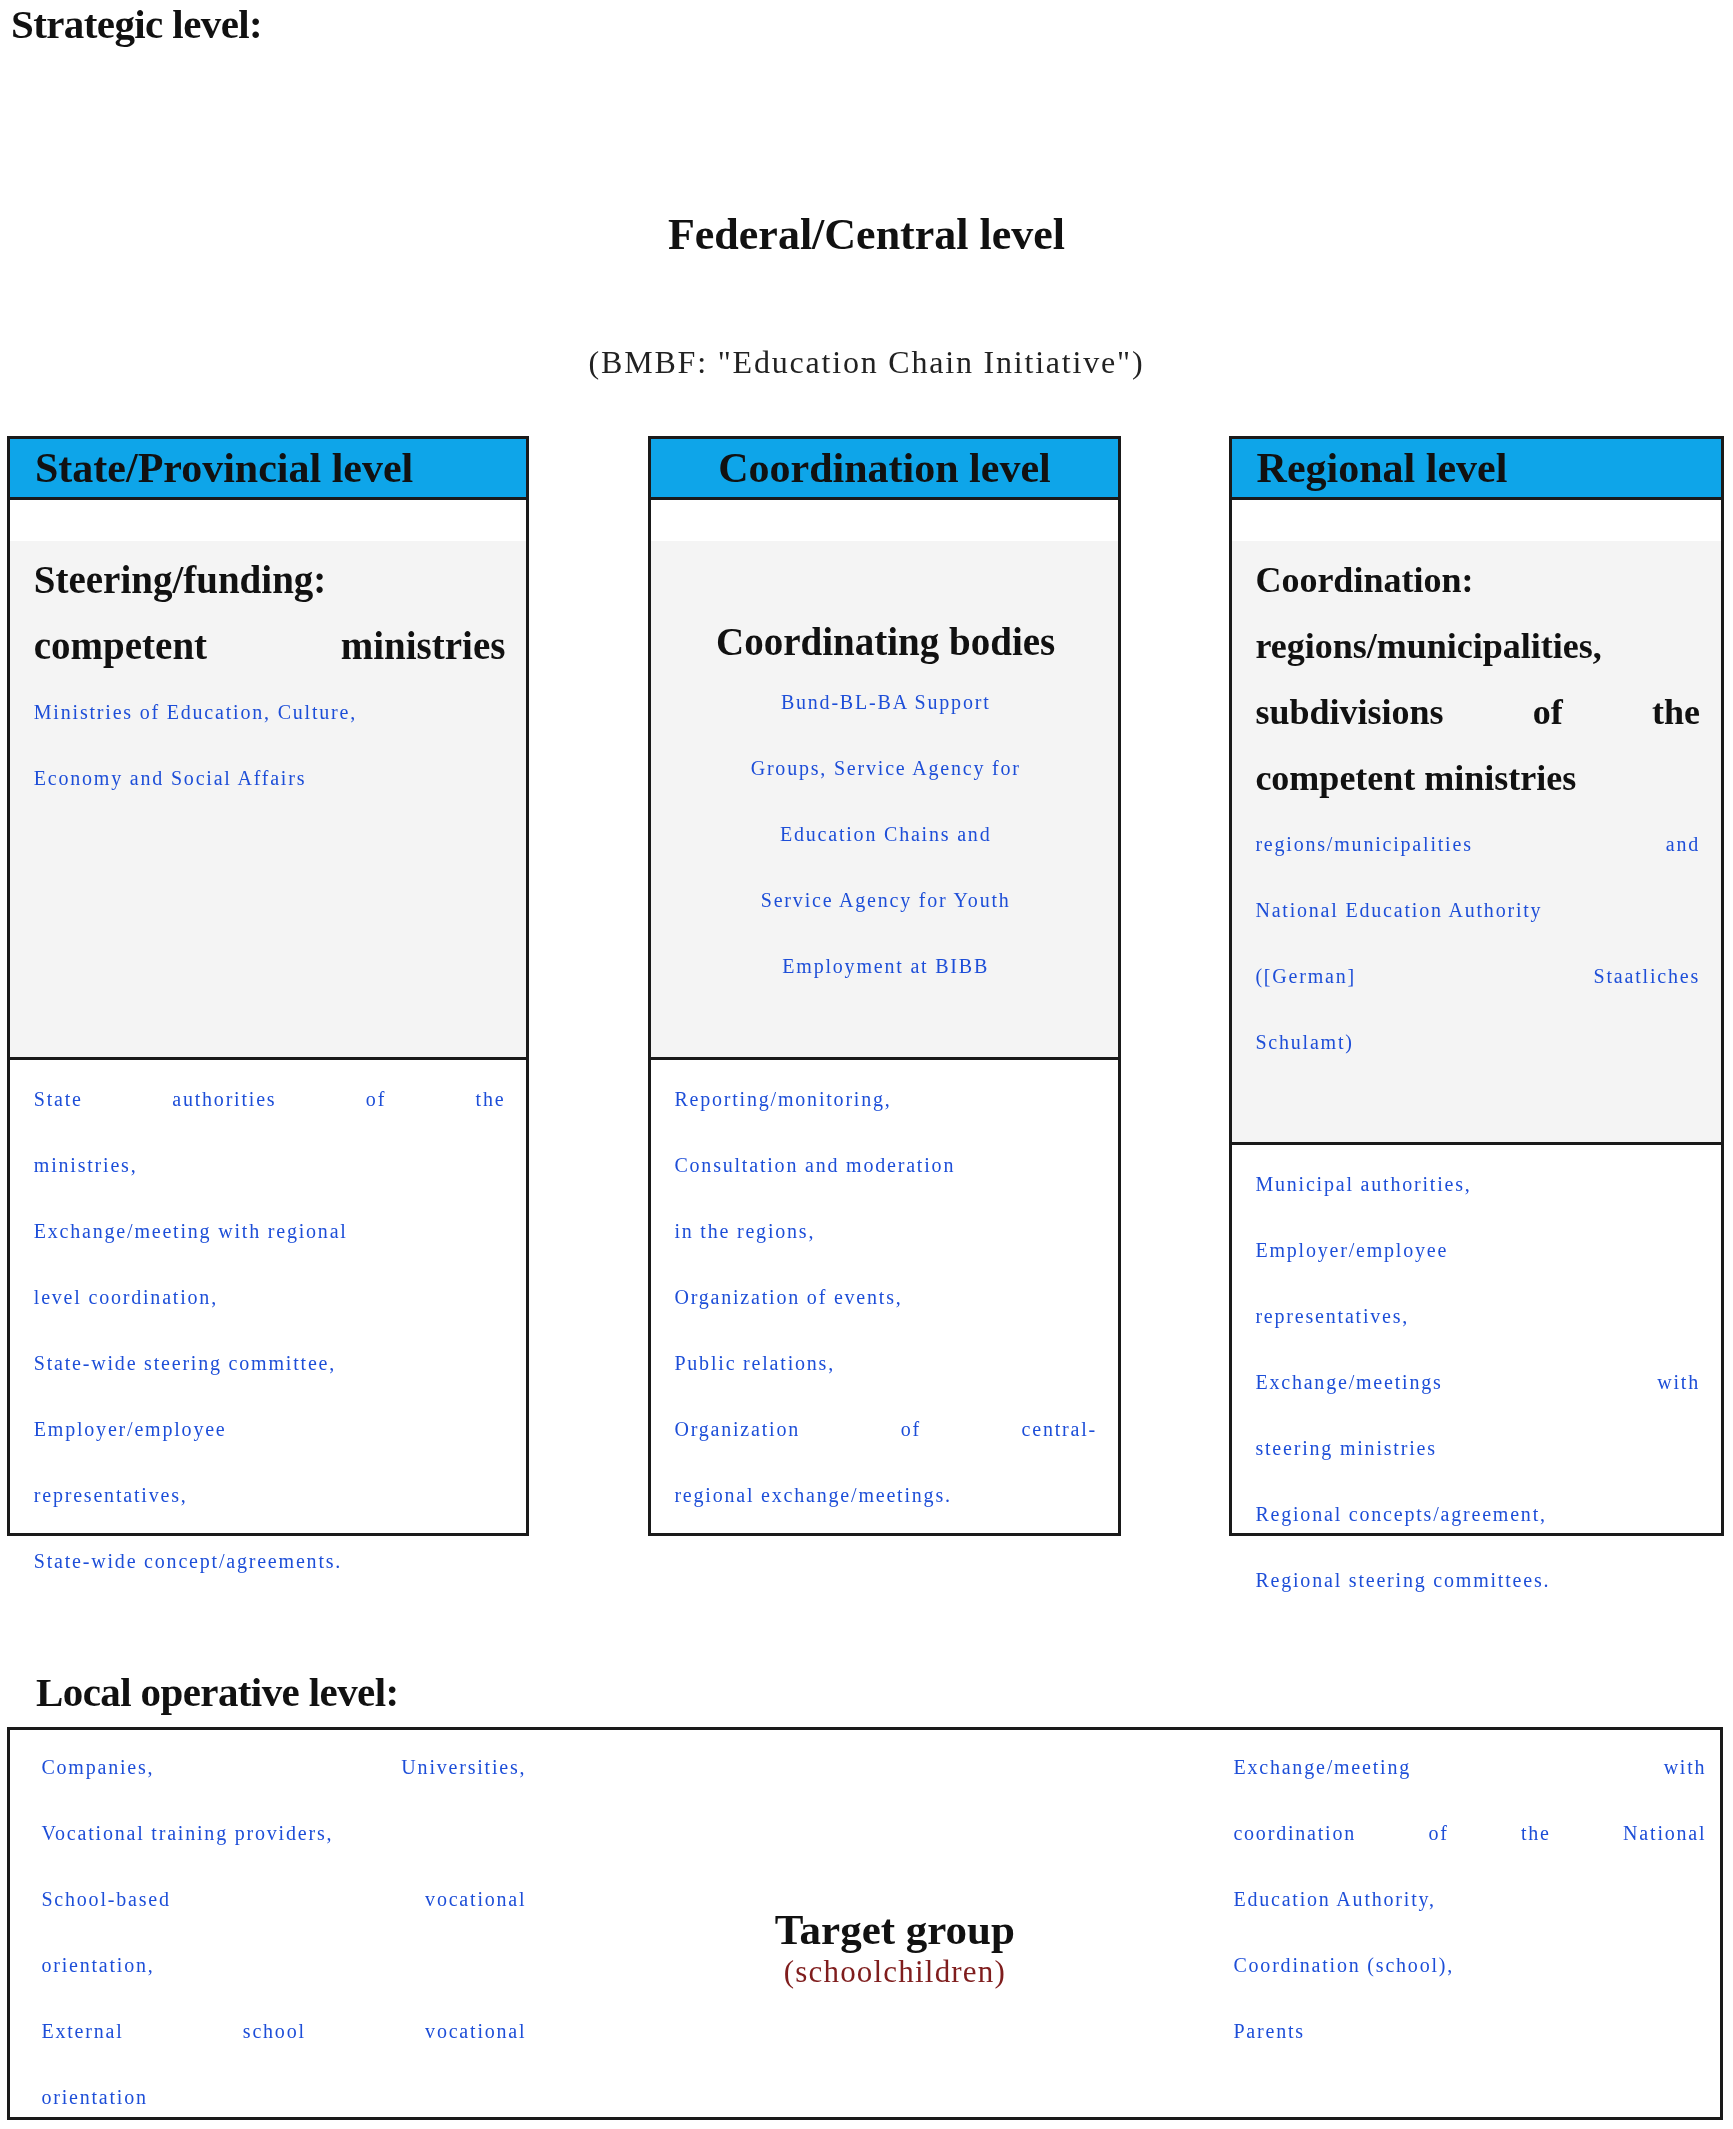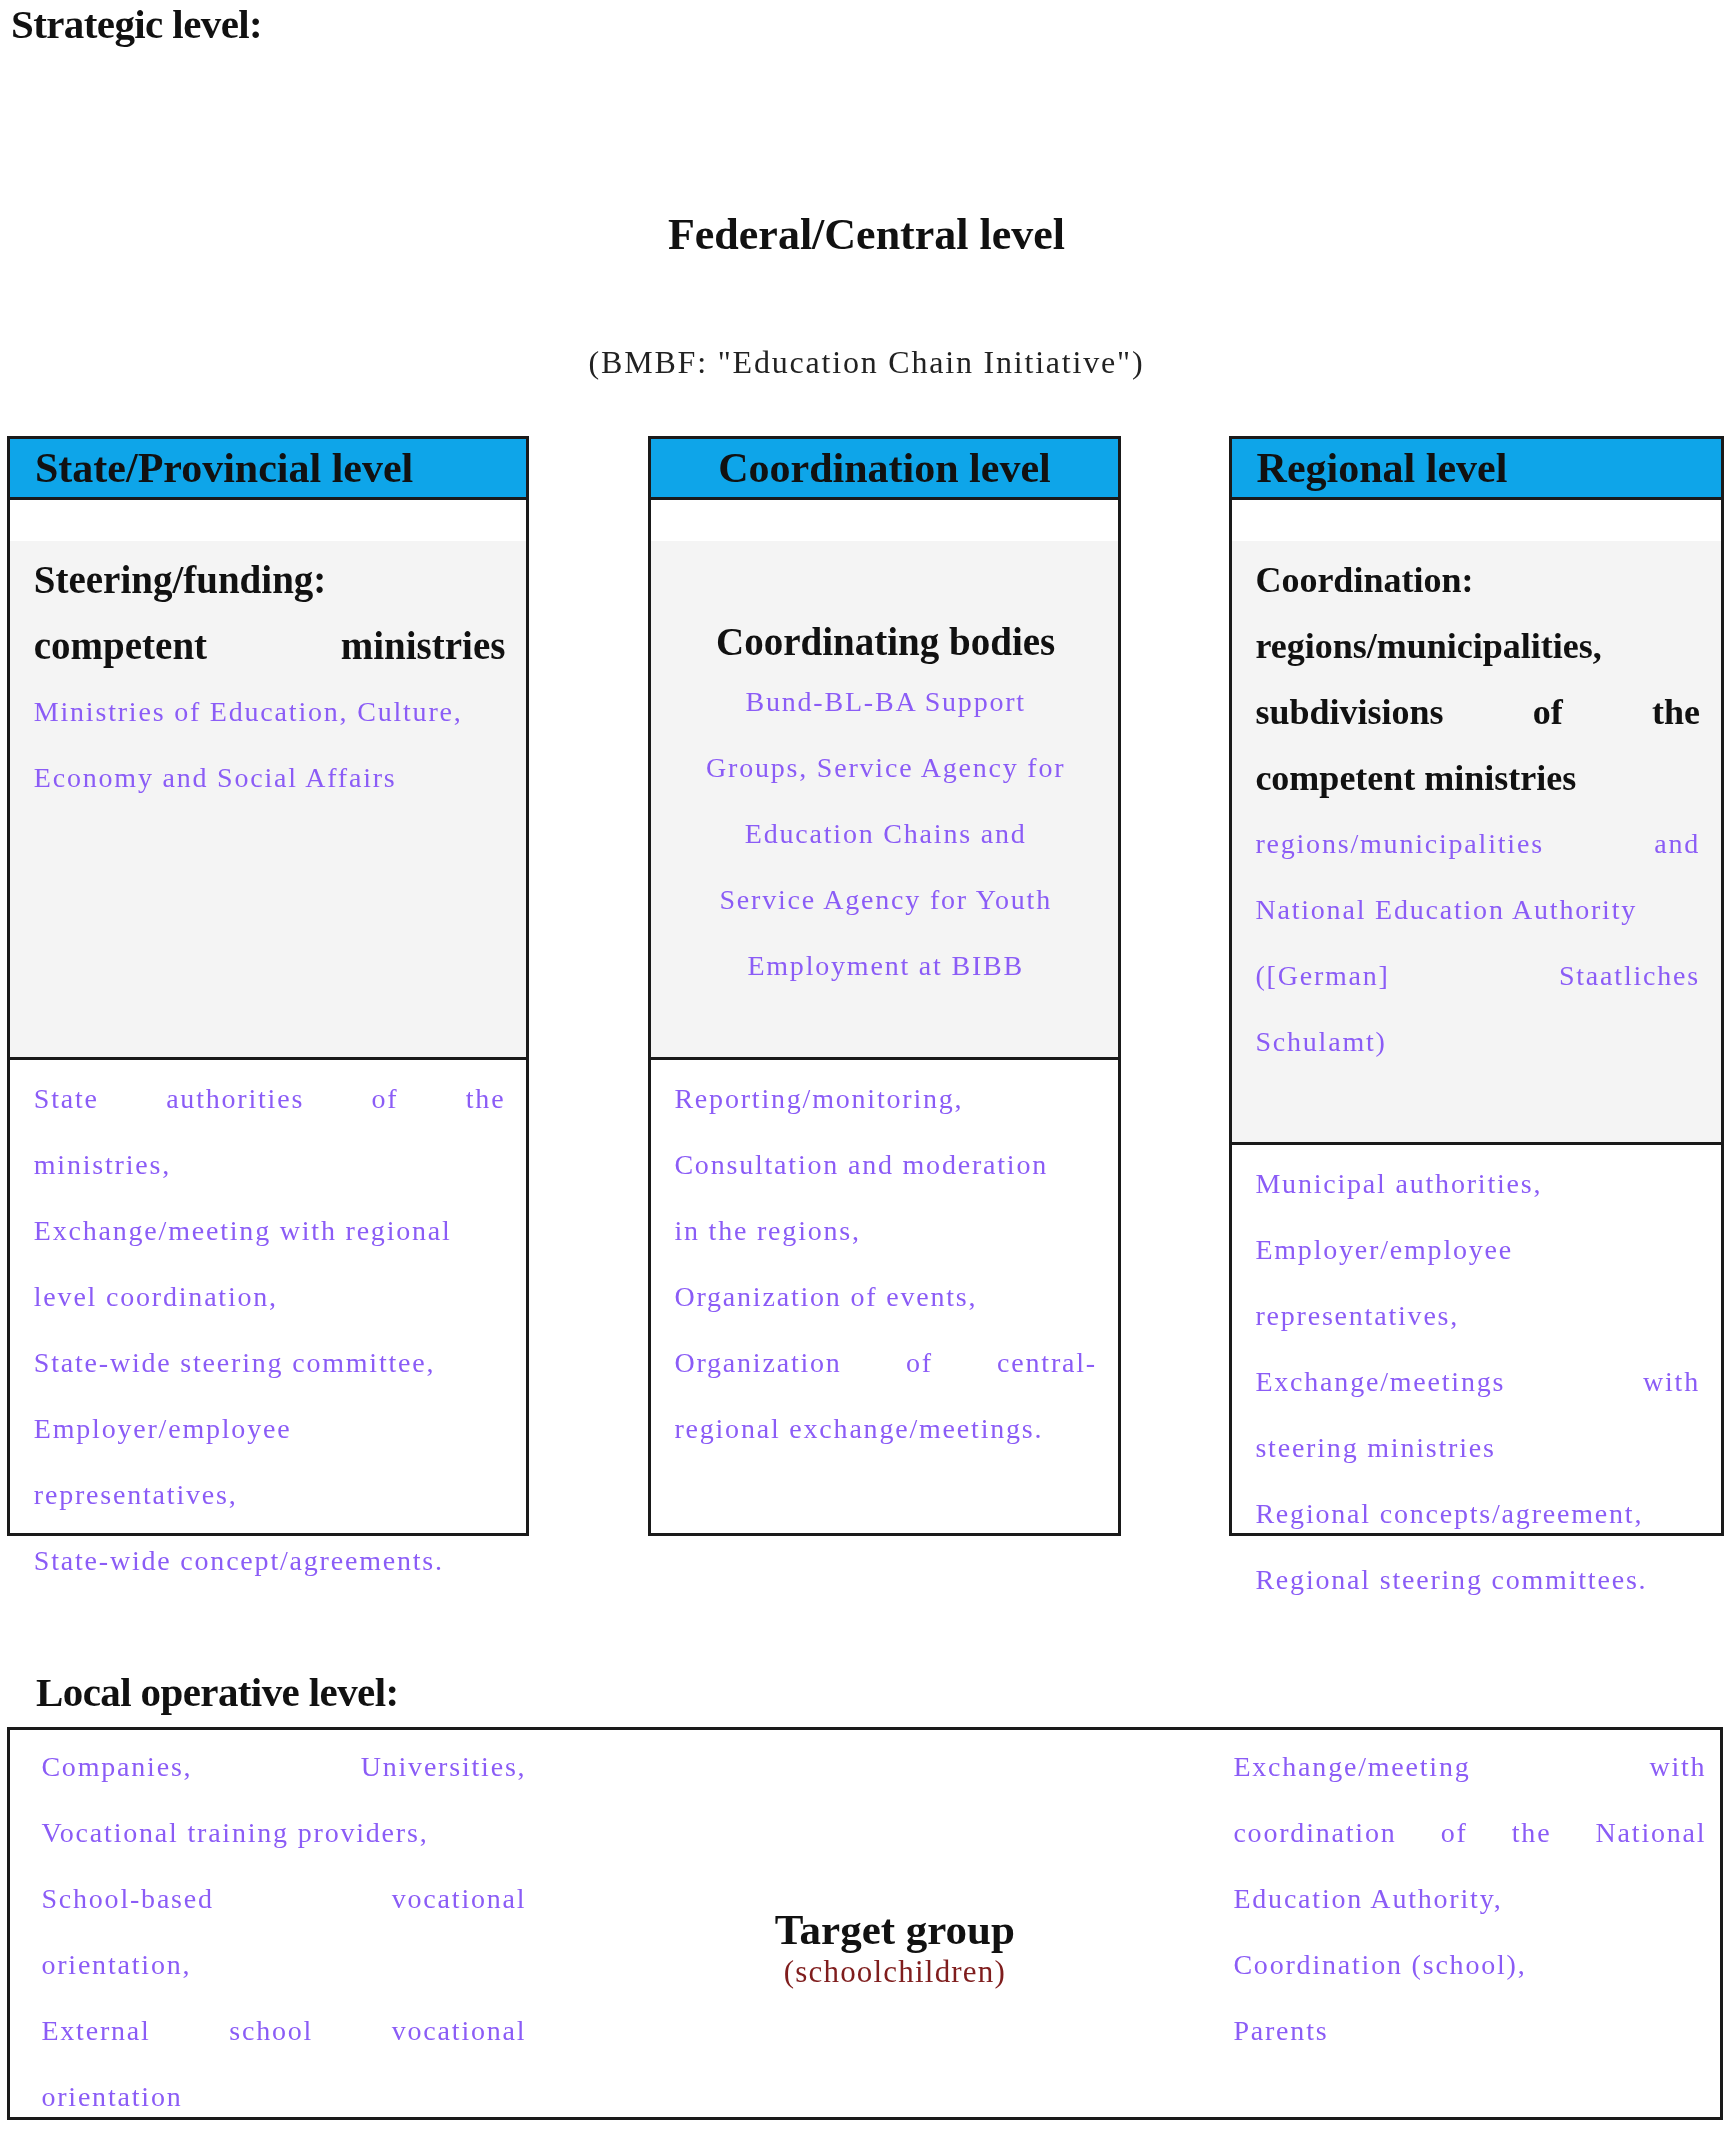--- a/index.html
+++ b/index.html
@@ -12,21 +12,21 @@
 
   .col { position:absolute; border:3.7px solid #1a1a1a; box-sizing:border-box; background:#fff; }
   .col-head { height:61px; background:#0ea5e9; border-bottom:3.7px solid #1a1a1a; box-sizing:border-box;
               font-weight:bold; font-size:42px; line-height:59px; padding:0 24.6px; white-space:nowrap; }
   .col-head.center { text-align:center; }
   .col-upper { background:#f4f4f4; border-bottom:3.7px solid #1a1a1a; box-sizing:border-box; padding:6.1px 21px 0 23.4px;margin-top:41px; }
   .col-lower { padding:6.1px 21px 0 23.4px; }
   .bold-line { font-weight:bold; font-size:39px; line-height:66px; }
   .bold-line.sm { font-size:36px; line-height:66px; }
   .bold-line.just { text-align:justify; text-align-last:justify; }
-  .txt { font-size:28px; line-height:66px; letter-spacing:1.8px; color:#8b5cf6; white-space:nowrap; }
+  .txt { font-size:20px; line-height:66px; letter-spacing:1.8px; color:#1d4ed8; white-space:nowrap; }
   .txt.just { text-align:justify; text-align-last:justify; white-space:normal; }
   .center { text-align:center; }
 
   .bottom-box { left:7.4px; top:1727px; width:1716px; height:393px; border:3.7px solid #1a1a1a; box-sizing:border-box; }
   .target-title { font-weight:bold; font-size:43px; text-align:center; }
   .target-sub { font-size:31px; text-align:center; letter-spacing:1.2px; color:#7f1d1d; }
 </style>
 </head>
 <body>
 
@@ -63,20 +63,21 @@
     <div class="txt center">Groups, Service Agency for</div>
     <div class="txt center">Education Chains and</div>
     <div class="txt center">Service Agency for Youth</div>
     <div class="txt center">Employment at BIBB</div>
   </div>
   <div class="col-lower">
     <div class="txt">Reporting/monitoring,</div>
     <div class="txt">Consultation and moderation</div>
     <div class="txt">in the regions,</div>
     <div class="txt">Organization of events,</div>
+    <div class="txt">Public relations,</div>
     <div class="txt just">Organization of central-</div>
     <div class="txt">regional exchange/meetings.</div>
   </div>
 </div>
 
 <div class="col" style="left:1229px; top:436px; width:495px; height:1100px;">
   <div class="col-head">Regional level</div>
   <div class="col-upper" style="height:604px;">
     <div class="bold-line sm">Coordination:</div>
     <div class="bold-line sm">regions/municipalities,</div>

